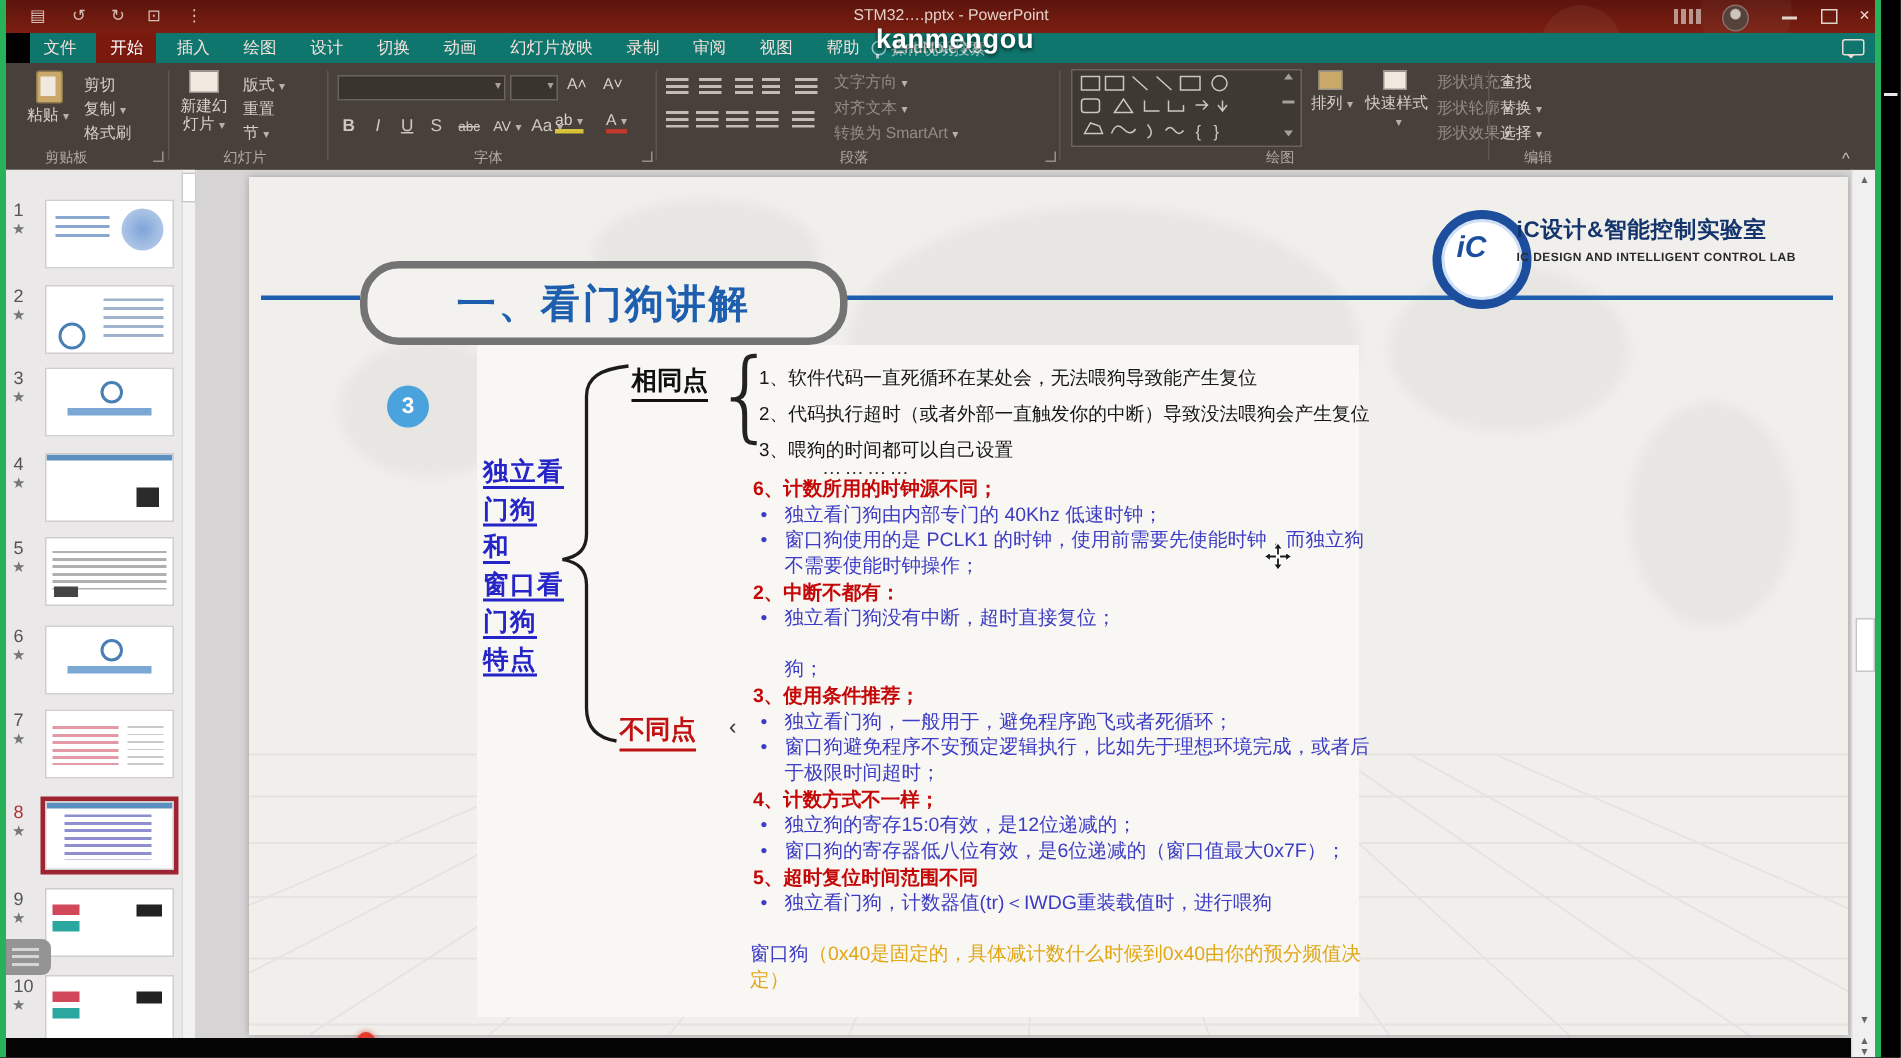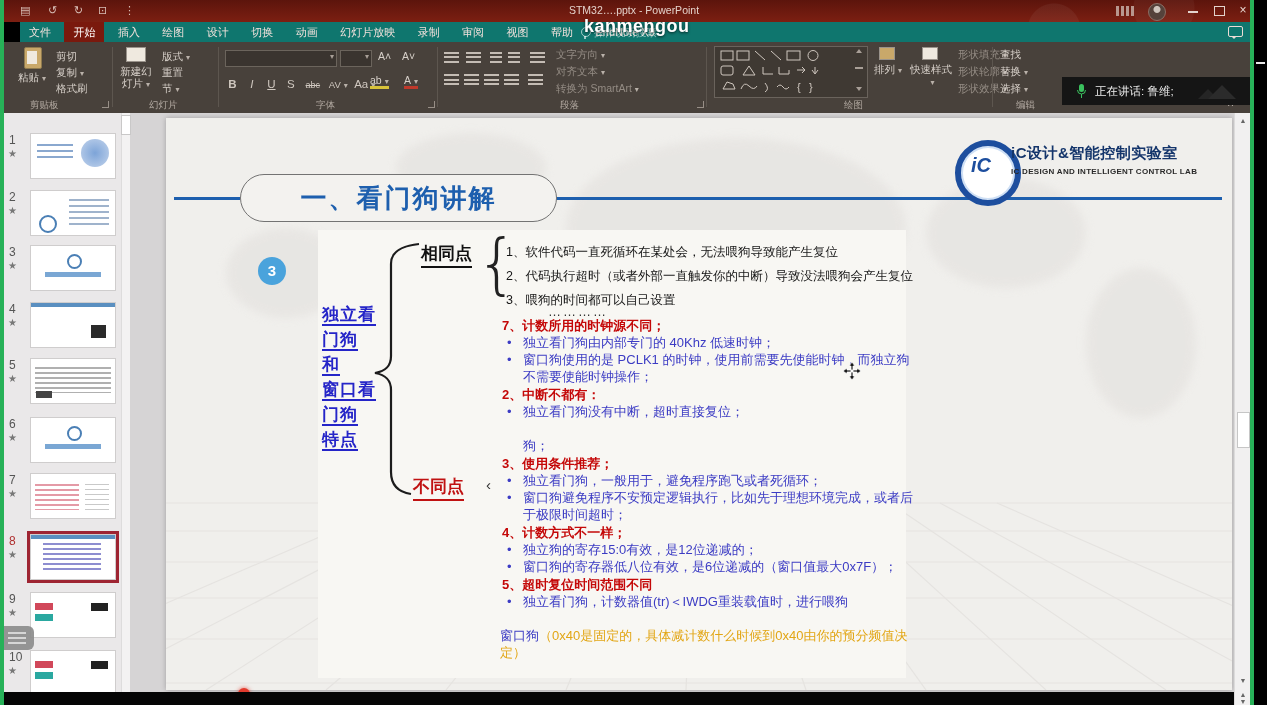--- a/index.html
+++ b/index.html
@@ -79,21 +79,21 @@
   .slide{left:166px;top:118px;width:1066px;height:572px;background:#f0efec;z-index:6;overflow:hidden;
          box-shadow:0 0 5px rgba(0,0,0,.25);}
   .blob{position:absolute;background:#e6e4e1;border-radius:50%;filter:blur(4px);opacity:.8;}
   .logo-ring{left:789px;top:22px;width:54px;height:54px;border-radius:50%;background:#fff;
     border:6px solid #1d4e9e;box-shadow:inset 0 0 0 2px #cfe0f5;z-index:3;}
   .logo-ic{position:absolute;left:10px;top:8px;font-size:20px;font-weight:bold;font-style:italic;color:#1d4e9e;}
   .logo-cn{left:845px;top:26px;font-size:15px;font-weight:bold;color:#14356b;z-index:3;letter-spacing:.5px;}
   .logo-en{left:845px;top:49px;font-size:8px;font-weight:bold;color:#2a2a2a;z-index:3;letter-spacing:.3px;}
   .hline-l{left:8px;top:79px;width:66px;height:3px;background:#1d5fae;z-index:2;}
   .hline-r{left:389px;top:79px;width:667px;height:3px;background:#1d5fae;z-index:2;}
-  .pill{left:74px;top:56px;width:315px;height:46px;border:1px solid #737373;border-radius:26px;background:#f3f2ef;
+  .pill{left:74px;top:56px;width:315px;height:46px;border:5px solid #737373;border-radius:26px;background:#f3f2ef;
     z-index:3;text-align:center;line-height:46px;font-size:26px;font-weight:bold;color:#1d5fae;letter-spacing:2px;}
   .badge{left:92px;top:139px;width:28px;height:28px;border-radius:50%;background:#4aa3dc;color:#fff;
     text-align:center;line-height:28px;font-size:15px;font-weight:bold;z-index:3;}
   .content{left:152px;top:112px;width:588px;height:448px;background:#f8f7f3;z-index:2;}
   .same-label{left:255px;top:124px;font-size:17px;font-weight:bold;color:#111;
     border-bottom:2px solid #111;padding-bottom:1px;z-index:3;}
   .sm-brace{left:310px;top:113px;font-size:66px;font-weight:100;color:#222;line-height:1;z-index:3;
     font-family:"DejaVu Sans",sans-serif;}
   .same-it{position:absolute;left:340px;font-size:12.5px;color:#161616;white-space:nowrap;z-index:3;}
   .ellip{left:382px;top:186px;font-size:13px;color:#333;letter-spacing:2px;z-index:3;}
@@ -263,30 +263,20 @@
     <span class="glabel" style="left:840px">绘图</span>
     <div class="rb-div" style="left:988px"></div>
 
     <span class="rtxt" style="left:996px;top:6px">查找</span>
     <span class="rtxt drop" style="left:996px;top:23px">替换</span>
     <span class="rtxt drop" style="left:996px;top:40px">选择</span>
     <span class="glabel" style="left:1012px">编辑</span>
   </div>
   <span class="abs chev-collapse">^</span>
 
-  <div class="abs voice">
-    <svg style="margin:0 8px 0 14px" width="11" height="16">
-      <rect x="3" y="1" width="5" height="8" rx="2.5" fill="#3ac15e"></rect>
-      <path d="M1.5 7a4 4 0 0 0 8 0" stroke="#3ac15e" fill="none"></path>
-      <line x1="5.5" y1="11" x2="5.5" y2="15" stroke="#3ac15e"></line>
-    </svg>
-    <span>正在讲话: 鲁维;</span>
-    <span class="mtn2"></span>
-    <span class="mtn"></span>
-  </div>
 
   <div class="abs work"></div>
 
   <div class="abs panel"></div>
   <div class="abs t-item" style="top:133px">
     <span class="tnum">1</span>
       <span class="tstar">★</span>
     <div class="tb">
       <i style="left:50px;top:5px;width:28px;height:28px;border-radius:50%;background:radial-gradient(#7da4d8,#c3d4ec)"></i>
       <i style="left:6px;top:10px;width:36px;height:14px;background:repeating-linear-gradient(#8aa8cf 0 2px,transparent 2px 6px)"></i>
@@ -423,21 +413,21 @@
     <span class="ll" style="top:262px">窗口看</span>
     <span class="ll" style="top:287px">门狗</span>
     <span class="ll" style="top:312px">特点</span>
     <svg class="abs" style="left:204px;top:120px;z-index:3" width="55" height="262">
       <path d="M49,6 C30,8 21,14 21,26 L21,118 C21,128 16,133 5,135 C16,137 21,142 21,152 L21,234 C21,247 28,254 41,256" stroke="#1c1c1c" stroke-width="2.2" fill="none"></path>
     </svg>
 
     <span class="abs diff-label">不同点</span>
     <span class="abs tick">‹</span>
 
-    <div class="dl h" style="top:200px"><span>7、计数所用的时钟源不同；</span></div>
+    <div class="dl h" style="top:200px"><span>6、计数所用的时钟源不同；</span></div>
     <div class="dl b" style="top:217px"><span>独立看门狗由内部专门的 40Khz 低速时钟；</span></div>
     <div class="dl b" style="top:234px"><span>窗口狗使用的是 PCLK1 的时钟，使用前需要先使能时钟，而独立狗</span></div>
     <div class="dl w" style="top:251px"><span>不需要使能时钟操作；</span></div>
     <div class="dl h" style="top:269px"><span>2、中断不都有：</span></div>
     <div class="dl b" style="top:286px"><span>独立看门狗没有中断，超时直接复位；</span></div>
     <div class="dl w" style="top:320px"><span>狗；</span></div>
     <div class="dl h" style="top:338px"><span>3、使用条件推荐；</span></div>
     <div class="dl b" style="top:372px"><span>窗口狗避免程序不安预定逻辑执行，比如先于理想环境完成，或者后</span></div>
     <div class="dl b" style="top:355px"><span>独立看门狗，一般用于，避免程序跑飞或者死循环；</span></div>
     <div class="dl w" style="top:389px"><span>于极限时间超时；</span></div>

